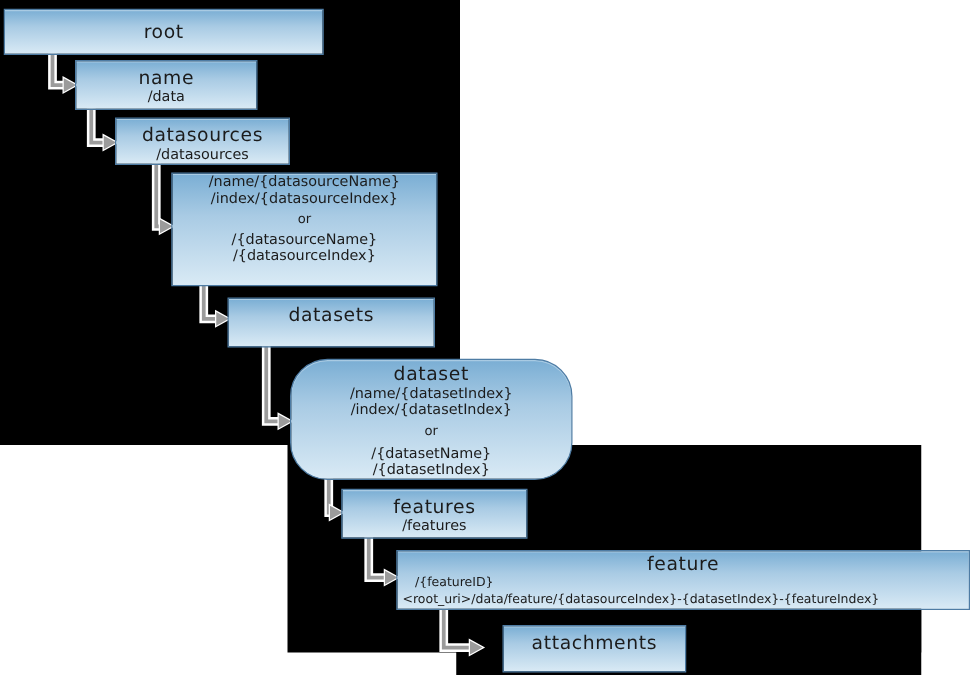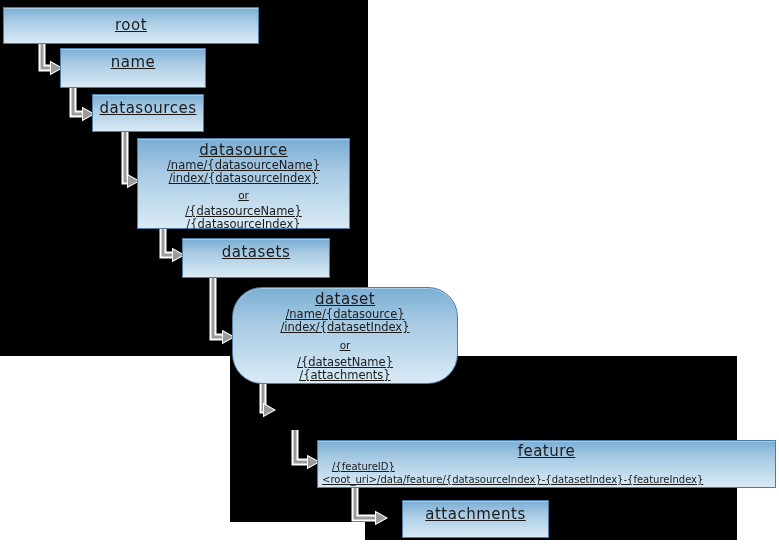--- a/index.html
+++ b/index.html
@@ -19,21 +19,20 @@
   svg.arrows path.line{fill:none;stroke:#9b9b9b;stroke-width:3;stroke-linejoin:miter;}
   svg.arrows path.head{fill:#9b9b9b;stroke:#ffffff;stroke-width:2;paint-order:stroke;}
   .node{
     position:absolute;z-index:3;
     box-sizing:border-box;
     border:1px solid #4e7ca4;
     background:linear-gradient(180deg,#7aaed4 0%,#a9cbe4 38%,#d9eaf5 100%);
     box-shadow:inset 0 1px 0 rgba(255,255,255,0.35);
     color:#1b1b1b;
     text-align:center;
-    text-decoration:underline;
   }
   .node .title{
     font-size:15px;line-height:18px;
     letter-spacing:0.5px;
     padding-top:3px;
     white-space:nowrap;
   }
   .node .line{
     font-size:11.5px;line-height:13px;
     white-space:nowrap;
@@ -45,23 +44,23 @@
   #node-datasource .title,#node-dataset .title{padding-top:2px;}
   #node-dataset .line.or{margin:5px 0;}
   #node-feature{text-align:left;}
   #node-feature .title{text-align:center;padding-top:1px;}
   #node-feature .line{font-size:10px;}
   #node-feature .fl0{padding-left:14px;}
   #node-feature .fl1{padding-left:4px;}
   
   #node-root       {left:3px;  top:7px;   width:256px; height:37px;}
   #node-data       {left:60px; top:48px;  width:146px; height:40px;}
-  #node-datasources{left:92px; top:94px;  width:112px; height:38px;}
+  #node-datasources{left:92px; top:94px;  width:140px; height:38px;}
   #node-datasource {left:137px;top:138px; width:213px; height:91px;}
-  #node-datasets   {left:182px;top:238px; width:148px; height:40px;}
+  #node-datasets   {left:182px;top:238px; width:166px; height:40px;}
   #node-dataset    {left:232px;top:287px; width:226px; height:97px;border-radius:30px;}
   #node-features   {left:273px;top:391px; width:149px; height:40px;}
   #node-feature    {left:317px;top:440px; width:459px; height:48px;}
   #node-attachments{left:385px;top:500px; width:147px; height:38px;margin-left:17px;}
 </style>
 </head>
 <body>
 
 <div class="stage">
 
@@ -103,48 +102,53 @@
     <path class="line" d="M355,487 L355,518 L376,518"></path>
     <path class="head" d="M376,512.5 L386,518 L376,523.5 Z"></path>
   </svg>
 
   <div class="node" id="node-root">
     <div class="title">root</div>
   </div>
 
   <div class="node" id="node-data">
     <div class="title">name</div>
+    <div class="line">/data</div>
   </div>
 
   <div class="node" id="node-datasources">
     <div class="title">datasources</div>
+    <div class="line">/datasources</div>
   </div>
 
   <div class="node" id="node-datasource">
-    <div class="title">datasource</div>
     <div class="line">/name/{datasourceName}</div>
     <div class="line">/index/{datasourceIndex}</div>
     <div class="line or">or</div>
     <div class="line">/{datasourceName}</div>
     <div class="line">/{datasourceIndex}</div>
   </div>
 
   <div class="node" id="node-datasets">
     <div class="title">datasets</div>
   </div>
 
   <div class="node" id="node-dataset">
     <div class="title">dataset</div>
-    <div class="line">/name/{datasource}</div>
+    <div class="line">/name/{datasetIndex}</div>
     <div class="line">/index/{datasetIndex}</div>
     <div class="line or">or</div>
     <div class="line">/{datasetName}</div>
-    <div class="line">/{attachments}</div>
+    <div class="line">/{datasetIndex}</div>
   </div>
 
+  <div class="node" id="node-features">
+    <div class="title">features</div>
+    <div class="line">/features</div>
+  </div>
 
   <div class="node" id="node-feature">
     <div class="title">feature</div>
     <div class="line fl0">/{featureID}</div>
     <div class="line fl1">&lt;root_uri&gt;/data/feature/{datasourceIndex}-{datasetIndex}-{featureIndex}</div>
   </div>
 
   <div class="node" id="node-attachments">
     <div class="title">attachments</div>
   </div>

